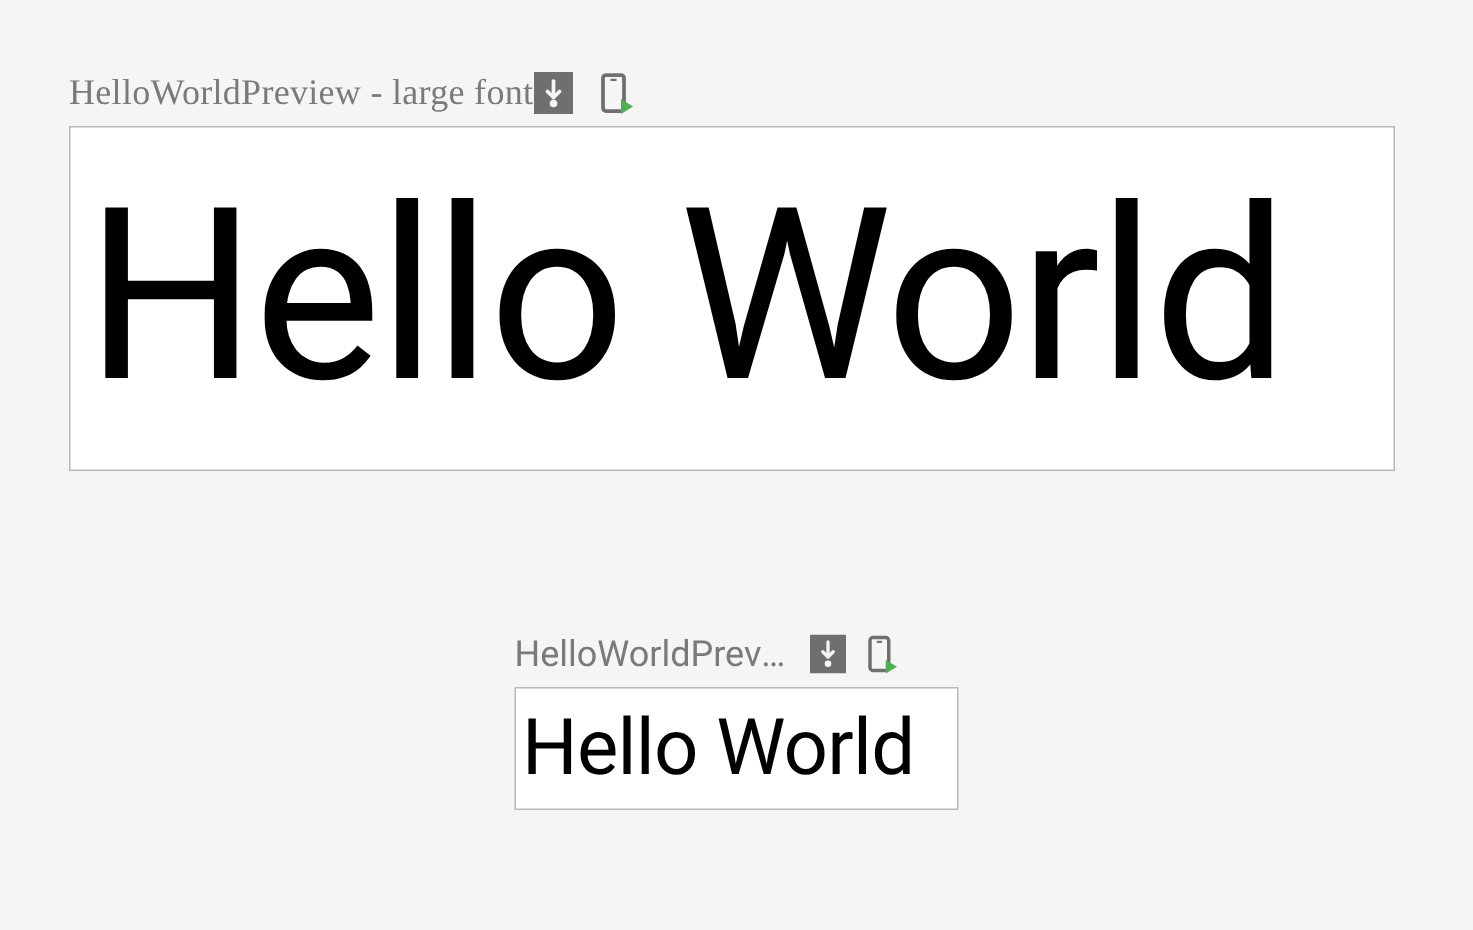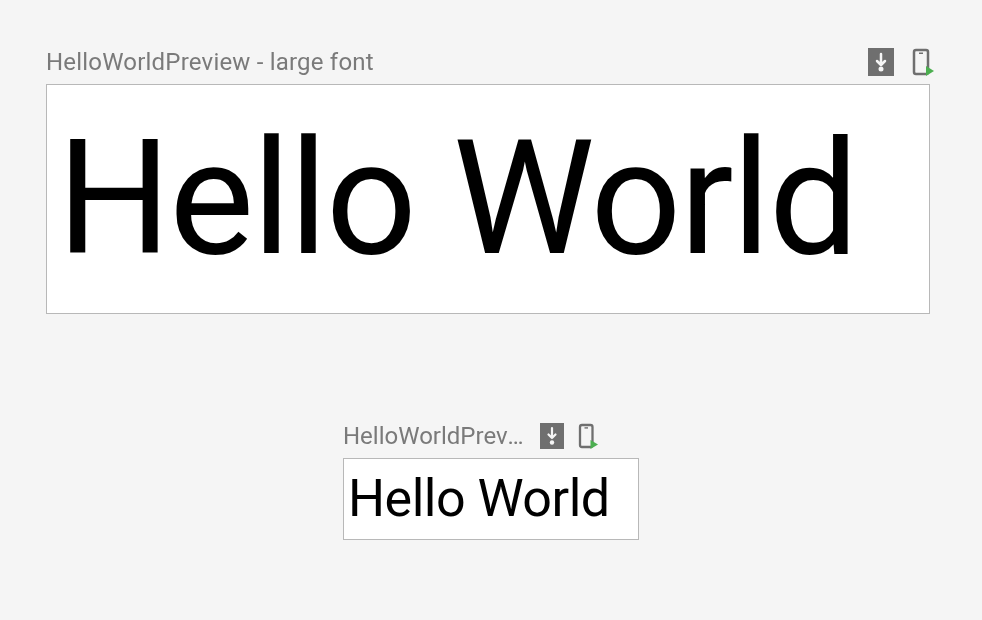--- a/index.html
+++ b/index.html
@@ -16,22 +16,23 @@
       flex-direction: column;
       align-items: center;
       padding-top: 48px;
     }
     .preview-block-1 {
       width: 890px;
     }
     .preview-header {
       display: flex;
       align-items: center;
-      justify-content: space-between;
+      justify-content: flex-start;
       margin-bottom: 8px;
+      font-family: Liberation Serif, serif;
     }
     .preview-title {
       color: #7a7a7a;
       font-size: 24px;
       font-weight: 400;
       letter-spacing: 0.2px;
       white-space: nowrap;
       overflow: hidden;
       text-overflow: ellipsis;
     }

